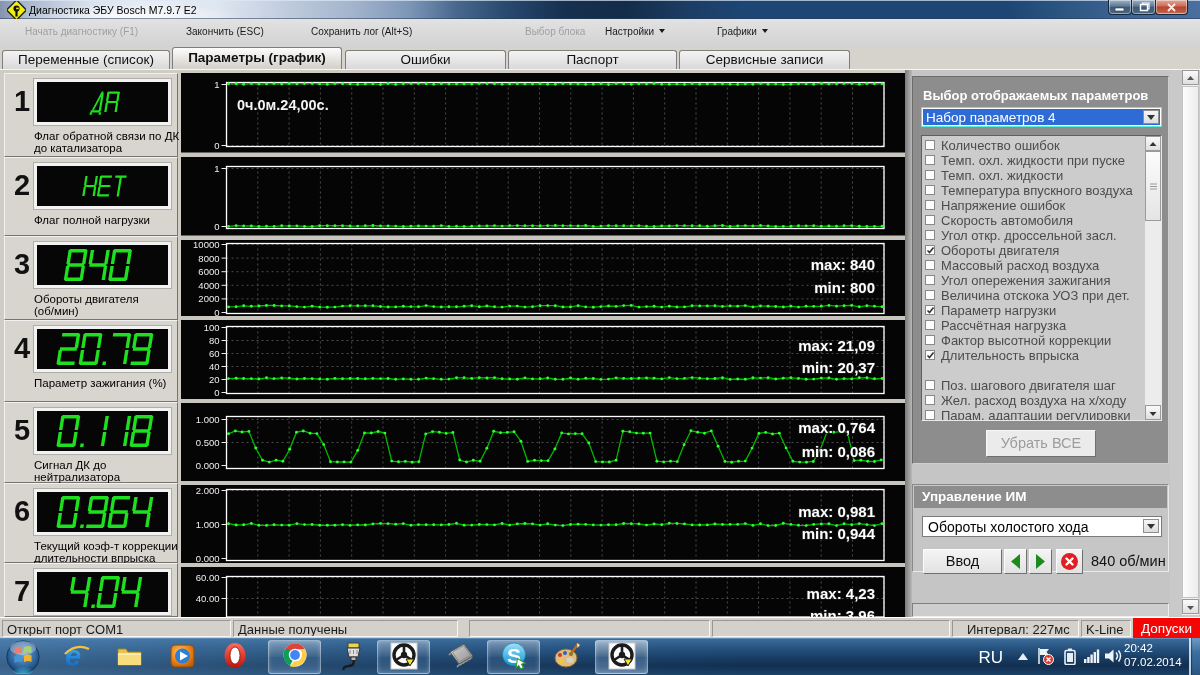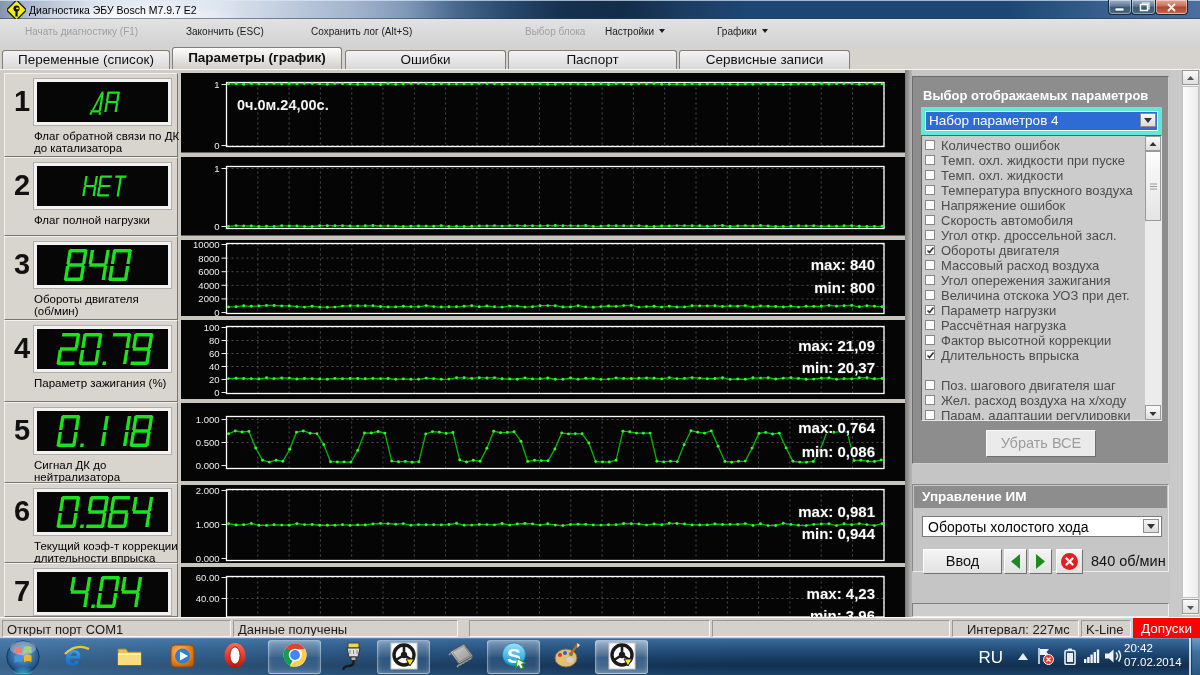--- a/index.html
+++ b/index.html
@@ -890,21 +890,21 @@
       <text x="694.0" y="360.0" font-size="15" font-weight="bold" fill="#ffffff" text-anchor="end" font-family="Liberation Sans, sans-serif" style="paint-order:stroke;stroke:#1a1a1a;stroke-width:1.6px">max: 0,764</text>
       <text x="694.0" y="384.0" font-size="15" font-weight="bold" fill="#ffffff" text-anchor="end" font-family="Liberation Sans, sans-serif" style="paint-order:stroke;stroke:#1a1a1a;stroke-width:1.6px">min: 0,086</text>
       <text x="694.0" y="444.0" font-size="15" font-weight="bold" fill="#ffffff" text-anchor="end" font-family="Liberation Sans, sans-serif" style="paint-order:stroke;stroke:#1a1a1a;stroke-width:1.6px">max: 0,981</text>
       <text x="694.0" y="466.0" font-size="15" font-weight="bold" fill="#ffffff" text-anchor="end" font-family="Liberation Sans, sans-serif" style="paint-order:stroke;stroke:#1a1a1a;stroke-width:1.6px">min: 0,944</text>
       <text x="694.0" y="526.0" font-size="15" font-weight="bold" fill="#ffffff" text-anchor="end" font-family="Liberation Sans, sans-serif" style="paint-order:stroke;stroke:#1a1a1a;stroke-width:1.6px">max: 4,23</text>
       <text x="694.0" y="548.0" font-size="15" font-weight="bold" fill="#ffffff" text-anchor="end" font-family="Liberation Sans, sans-serif" style="paint-order:stroke;stroke:#1a1a1a;stroke-width:1.6px">min: 3,96</text>
     </svg>
 <style>
 #rpanel{position:absolute;left:912px;top:76px;width:257px;height:388px;background:#8d8d8d;border:1px solid;border-color:#6c6c6c #cfcfcf #cfcfcf #6c6c6c}
 #rphdr{position:absolute;left:10px;top:11px;font-size:13px;font-weight:bold;color:#fff}
-#combo1{position:absolute;left:8px;top:30px;width:241px;height:28px;background:#2e6bd5;border:4px solid #5eead4;box-shadow:inset 0 0 0 1px #fff}
+#combo1{position:absolute;left:8px;top:30px;width:241px;height:20px;background:#2e6bd5;border:1px solid #5eead4;box-shadow:inset 0 0 0 1px #fff}
 #combo1 .ct{position:absolute;left:4px;top:2px;font-size:13.5px;color:#fff}
 .cbt{position:absolute;right:2px;top:2px;width:16px;height:14px;background:linear-gradient(#f6f6f6,#dcdcdc);border:1px solid #8e8e8e}
 .cbt svg{position:absolute;left:3px;top:4px}
 #lbox{position:absolute;left:8px;top:58px;width:241px;height:286px;background:#cccccc;border:1px solid;border-color:#5e5e5e #e8e8e8 #e8e8e8 #5e5e5e;overflow:hidden}
 .li{position:absolute;left:2px;height:15px;width:220px;white-space:nowrap}
 .cb{position:absolute;left:1px;top:1.5px;width:10px;height:10px;background:#fdfdfd;border:1px solid #888}
 .cb svg{position:absolute;left:0px;top:0px}
 .lt{position:absolute;left:17px;top:0px;font-size:13px;color:#4c4c4c}
 #lsb{position:absolute;right:0;top:0;width:16px;height:284px;background:#ececec}
 .sbtn{position:absolute;left:0;width:16px;height:15px;background:linear-gradient(#fafafa,#dfdfdf);border:1px solid #9a9a9a}

